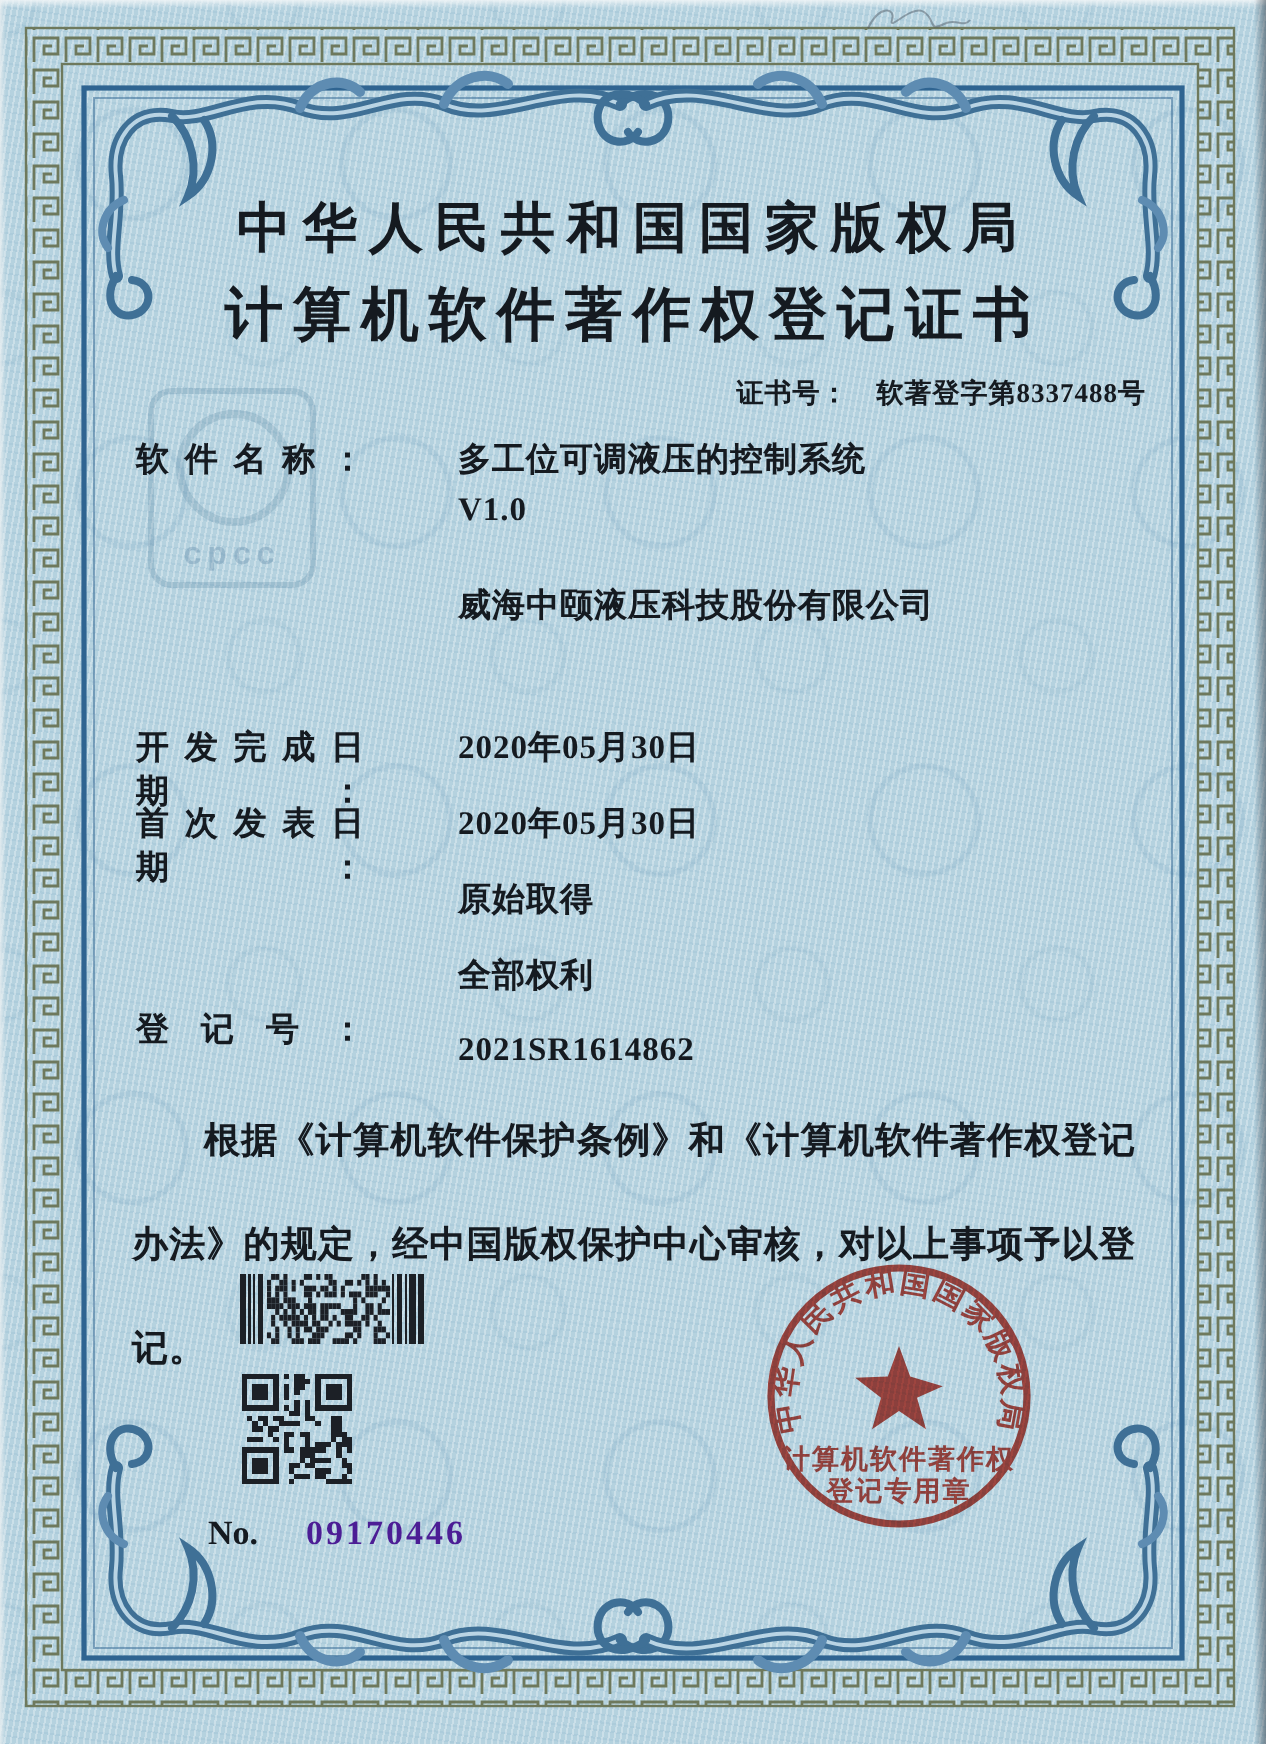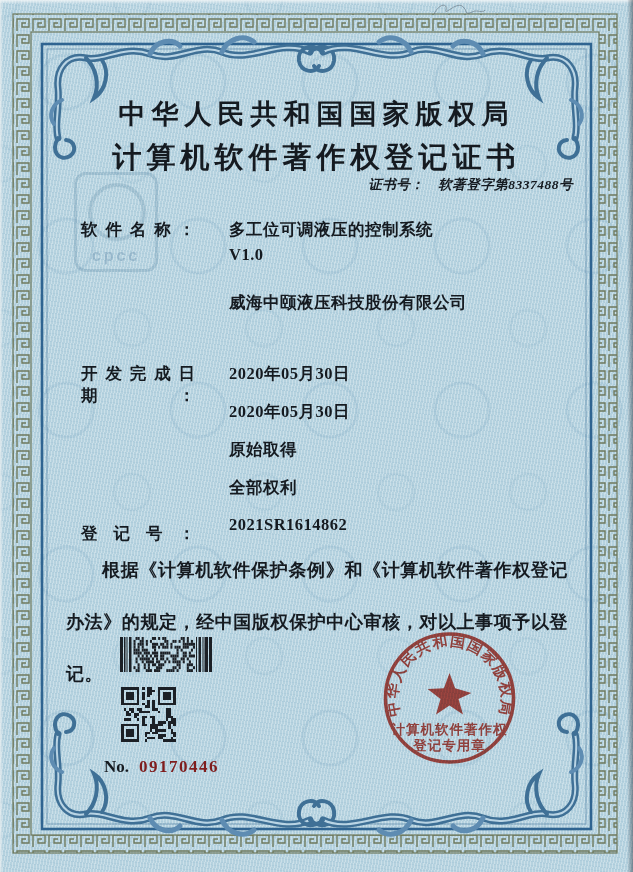--- a/index.html
+++ b/index.html
@@ -19,37 +19,37 @@
     background:linear-gradient(to left, rgba(45,55,65,.5), rgba(45,55,65,0));}
   .edge-top{position:absolute;top:0;left:0;right:0;height:4px;
     background:linear-gradient(to bottom, rgba(240,245,247,.9), rgba(240,245,247,0));}
   .edge-left{position:absolute;top:0;left:0;bottom:0;width:3px;
     background:linear-gradient(to right, rgba(235,240,242,.8), rgba(235,240,242,0));}
   svg.deco{position:absolute;left:0;top:0;}
   
   .t{position:absolute;color:#151a20;font-weight:700;white-space:nowrap;}
   .authority{top:96px;left:0;width:100%;text-align:center;font-size:27px;letter-spacing:6px;}
   .cert-title{top:138px;left:0;width:100%;text-align:center;font-size:29px;letter-spacing:5px;}
-  .certno{top:176px;right:60px;font-size:13.5px;letter-spacing:.5px;font-style:italic;}
+  .certno{top:188px;right:60px;font-size:13.5px;letter-spacing:.5px;}
   .certno .gap{display:inline-block;width:14px;}
-  .flabel{left:68px;width:114px;font-size:16.5px;text-align:justify;text-align-last:justify;white-space:normal;margin-left:13px;}
+  .flabel{left:68px;width:114px;font-size:16.5px;text-align:justify;text-align-last:justify;white-space:normal;}
   .fvalue{left:197px;font-size:16.5px;letter-spacing:.5px;padding-left:32px;}
   .statement{top:544px;left:66px;width:502px;font-size:18px;line-height:52px;
              text-indent:2em;text-align:justify;white-space:normal;letter-spacing:.5px;}
   .no-line{top:757px;left:104px;font-size:17px;}
-  .no-line .serial{color:#7f1d1d;letter-spacing:1.5px;margin-left:10px;}
+  .no-line .serial{color:#4c1d95;letter-spacing:1.5px;margin-left:24px;}
   .seal-date{top:760px;left:384px;font-size:18px;letter-spacing:1px;}
   
   .codes svg{position:absolute;}
   #barcode-svg{left:120px;top:637px;}
   #qr-svg{left:121px;top:687px;}
   
   #seal-svg{position:absolute;left:377px;top:627px;opacity:.9;mix-blend-mode:multiply;}
   
-  .wm{position:absolute;left:74px;top:172px;width:78px;height:94px;
+  .wm{position:absolute;left:74px;top:194px;width:78px;height:94px;
       border:3px solid rgba(60,110,145,.20);border-radius:12px;}
   .wm .wm-circle{position:absolute;left:11px;top:8px;width:50px;height:50px;border-radius:50%;
       border:4px solid rgba(60,110,145,.18);}
   .wm .wm-text{position:absolute;bottom:4px;left:0;width:100%;text-align:center;
       color:rgba(60,110,145,.26);font-size:16px;font-weight:700;letter-spacing:3px;
       font-family:"Liberation Sans",sans-serif;}
   .scribble{position:absolute;left:428px;top:0;}
 </style>
 </head>
 <body>
@@ -103,27 +103,28 @@
 
   <div class="t flabel" style="top:219px">软件名称：</div>
   <div class="t fvalue" style="top:219px">多工位可调液压的控制系统</div>
   <div class="t fvalue" style="top:245px">V1.0</div>
 
   <div class="t fvalue" style="top:292px">威海中颐液压科技股份有限公司</div>
 
   <div class="t flabel" style="top:363px">开发完成日期：</div>
   <div class="t fvalue" style="top:363px">2020年05月30日</div>
 
+  <div class="t flabel" style="top:401px">首次发表日期：</div>
   <div class="t fvalue" style="top:401px">2020年05月30日</div>
 
   <div class="t fvalue" style="top:439px">原始取得</div>
 
   <div class="t fvalue" style="top:477px">全部权利</div>
 
-  <div class="t flabel" style="top:523px">登记号：</div>
+  <div class="t flabel" style="top:504px">登记号：</div>
   <div class="t fvalue" style="top:515px">2021SR1614862</div>
 
   <div class="t statement">根据《计算机软件保护条例》和《计算机软件著作权登记办法》的规定，经中国版权保护中心审核，对以上事项予以登记。</div>
 
   <div class="codes">
     <svg id="barcode-svg" width="92" height="35" viewBox="0 0 92 35">
         <rect x="0" y="0" width="3" height="35" fill="#1c2026"></rect>
         <rect x="4" y="0" width="1.5" height="35" fill="#1c2026"></rect>
         <rect x="6.5" y="0" width="1" height="35" fill="#1c2026"></rect>
         <rect x="9" y="0" width="2.5" height="35" fill="#1c2026"></rect>

